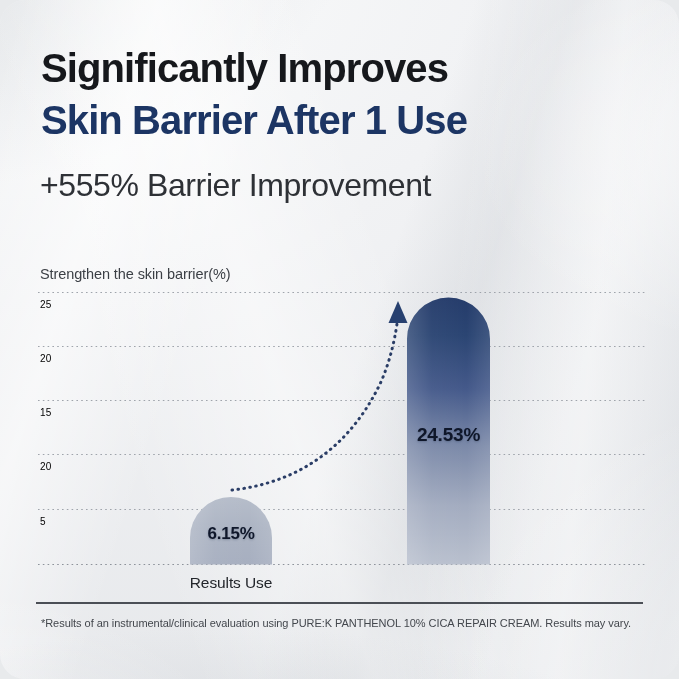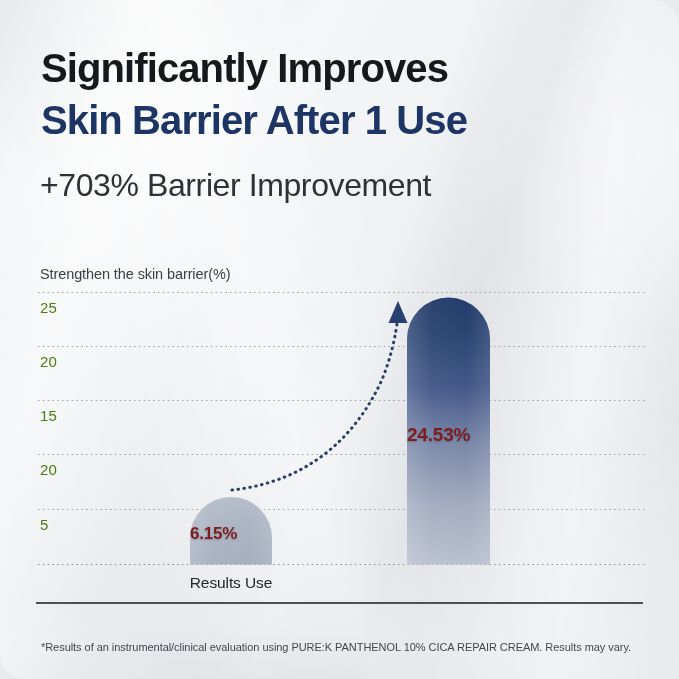--- a/index.html
+++ b/index.html
@@ -130,29 +130,29 @@
     white-space: nowrap;
   }
   .chart-svg {
     position: absolute;
     left: 0;
     top: 0;
   }
   .tick-label {
     position: absolute;
     left: 40px;
-    font-size: 15px;
-    color: #4d7c0f;
+    font-size: 10px;
+    color: #000000;
     letter-spacing: 0.1px;
   }
   .bar-value {
     position: absolute;
     font-weight: bold;
-    color: #7f1d1d;
-    text-align: left;
+    color: #0f172a;
+    text-align: center;
     letter-spacing: -0.2px;
     text-shadow: 0 1px 2px rgba(40,55,85,0.30);
   }
   .bar-value.small { font-size: 17px; }
   .bar-value.large { font-size: 19px; }
   .cat-label {
     position: absolute;
     font-size: 15.5px;
     color: #23262b;
     text-align: center;
@@ -171,21 +171,20 @@
   .footnote {
     position: absolute;
     left: 41px;
     top: 616px;
     width: 610px;
     font-size: 11px;
     line-height: 15px;
     color: #43474d;
     letter-spacing: -0.05px;
     white-space: nowrap;
-    margin-top: 24px;
   }
 </style>
 </head>
 <body>
 
 <div id="poster">
 
   <div class="bg-layer bg-base"></div>
   <div class="bg-layer bg-fold-tl"></div>
   <div class="bg-layer bg-sheen-a"></div>
@@ -194,21 +193,21 @@
   <div class="bg-layer bg-fold-bl"></div>
   <div class="bg-layer bg-fold-br"></div>
 
   <div class="content">
 
     <div class="headline">
       <div class="headline-line dark">Significantly Improves</div>
       <div class="headline-line blue">Skin Barrier After 1 Use</div>
     </div>
 
-    <div class="subheadline">+703% Barrier Improvement</div>
+    <div class="subheadline">+555% Barrier Improvement</div>
 
     <div class="chart-area">
 
       <div class="axis-title">Strengthen the skin barrier(%)</div>
 
       <svg class="chart-svg" width="679" height="679">
         <defs>
           <linearGradient id="gradAfter" x1="0" y1="0" x2="0" y2="1">
             <stop offset="0%" stop-color="#253c6b"></stop>
             <stop offset="14%" stop-color="#2b4573"></stop>

